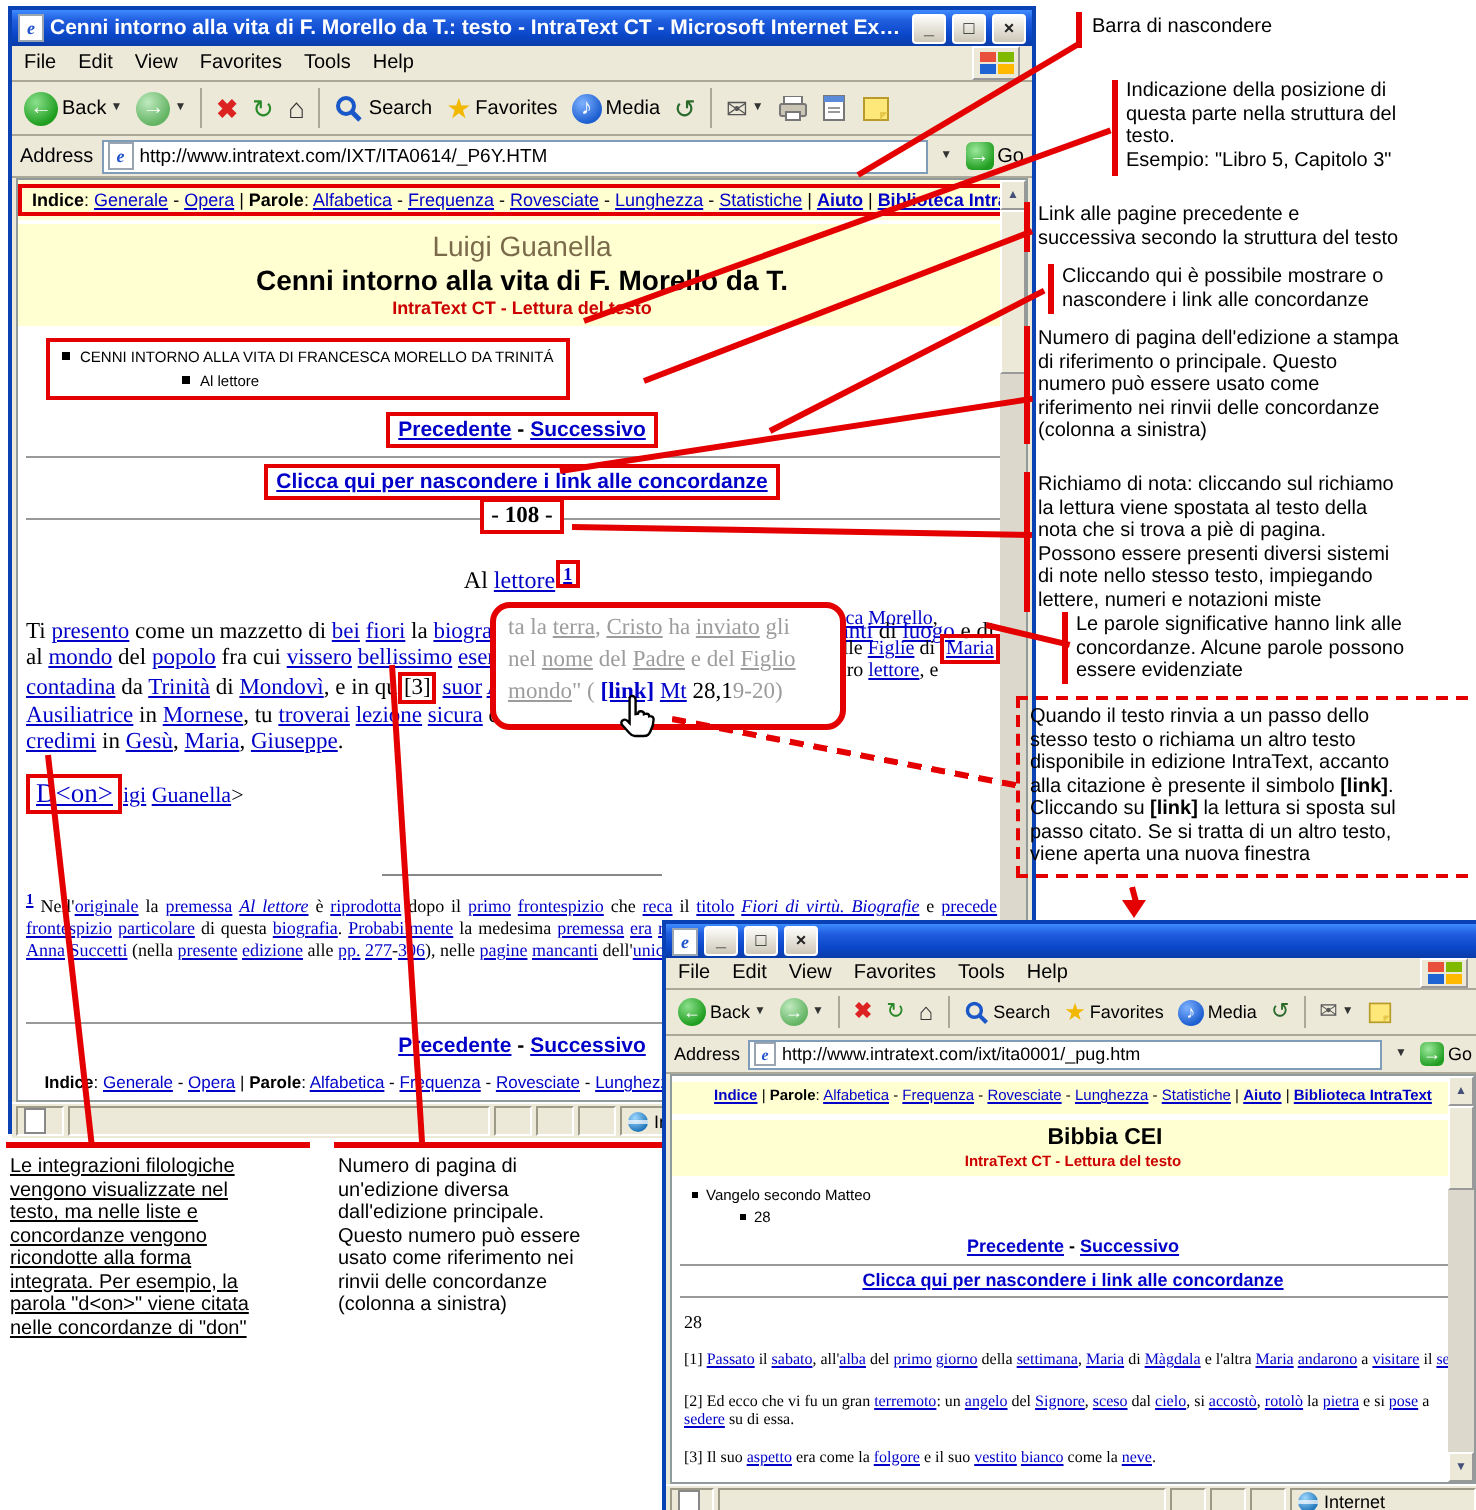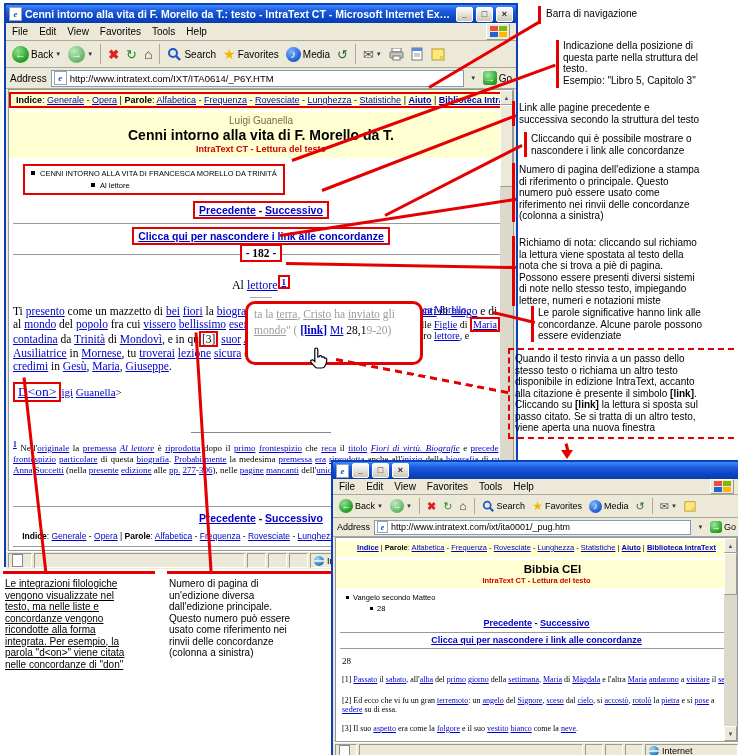--- a/index.html
+++ b/index.html
@@ -55,21 +55,21 @@
   .pane.grow{flex:1;}
   .globe{width:10px;height:10px;border-radius:50%;background:radial-gradient(circle at 35% 30%,#9FD8FF,#1B72B8 75%);
     position:relative;flex:0 0 auto;}
   .globe:after{content:"";position:absolute;left:0;top:4px;width:10px;height:2px;background:rgba(255,255,255,.7);}
   .pgicon{width:9px;height:11px;background:#fff;border:1px solid #888;flex:0 0 auto;}
 
   
   .yellowband{background:#FFFFD2;}
   .c-navband{height:18px;text-align:center;padding-top:2px;font-size:9px;white-space:nowrap;}
   .c-header{margin-top:2px;text-align:center;padding:3px 0 4px;}
-  .author{font-size:10px;color:#7A6A4A;}
+  .author{font-size:14px;color:#7A6A4A;}
   .booktitle{font:bold 14px "Liberation Sans",sans-serif;color:#000;margin-top:1px;}
   .subtitle{font:bold 9px "Liberation Sans",sans-serif;color:#CC0000;margin-top:1px;}
   .redbox{border:2px solid #E40000;display:inline-block;padding:1px 4px;}
   .structwrap{margin:6px 0 0 14px;}
   .structbox{font-size:7.5px;padding:3px 6px;}
   .structbox .li{white-space:nowrap;}
   .structbox .li .bq{display:inline-block;width:4px;height:4px;background:#000;margin-right:5px;vertical-align:1px;}
   .structbox .li.ind{padding-left:60px;margin-top:3px;}
   .rowc{text-align:center;}
   .prevrow{margin-top:5px;}
@@ -252,36 +252,37 @@
     </div>
     <div class="rowc prevrow">
       <span class="redbox prevbox"><span><span class="t-l t-b">Precedente</span><span class="t-b"> - </span><span class="t-l t-b">Successivo</span></span></span>
     </div>
     <div class="hr"></div>
     <div class="rowc cliccarow">
       <span class="redbox cliccabox"><span class="t-l t-b">Clicca qui per nascondere i link alle concordanze</span></span>
     </div>
     <div class="hr" style="margin-top:9px;"></div>
     <div class="row249">
-      <span class="redbox pagebox">- 182 -</span>
+      <span class="redbox pagebox">- 108 -</span>
     </div>
     <div class="heading"><span><span>Al </span><span class="t-l">lettore</span><span class="t-l t-supbox">1</span></span></div>
     <div class="shortrule"></div>
     <div class="para">
       <div class="pline"><span>Ti </span><span class="t-l">presento</span><span> come un mazzetto di </span><span class="t-l">bei</span><span> </span><span class="t-l">fiori</span><span> la </span><span class="t-l">biografia</span><span> di due </span><span class="t-l">cristiane</span><span> che, non </span><span class="t-l">guari</span><span> </span><span class="t-l">distanti</span><span> di </span><span class="t-l">luogo</span><span> e di </span><span class="t-l">età</span></div>
       <div class="pline"><span>al </span><span class="t-l">mondo</span><span> del </span><span class="t-l">popolo</span><span> fra cui </span><span class="t-l">vissero</span><span> </span><span class="t-l">bellissimo</span><span> </span><span class="t-l">esempio</span><span> di </span><span class="t-l">pietà</span></div>
       <div class="pline"><span class="t-l">contadina</span><span> da </span><span class="t-l">Trinità</span><span> di </span><span class="t-l">Mondovì</span><span>, e in qu</span><span class="t-box">[3]</span><span> </span><span class="t-l">suor</span><span> </span><span class="t-l">Anna</span><span> </span><span class="t-l">Succ</span></div>
       <div class="pline"><span class="t-l">Ausiliatrice</span><span> in </span><span class="t-l">Mornese</span><span>, tu </span><span class="t-l">troverai</span><span> </span><span class="t-l">lezione</span><span> </span><span class="t-l">sicura</span><span> da </span><span class="t-l">apprendere</span></div>
       <div class="pline"><span class="t-l">credimi</span><span> in </span><span class="t-l">Gesù</span><span>, </span><span class="t-l">Maria</span><span>, </span><span class="t-l">Giuseppe</span><span>.</span></div>
     </div>
     <span class="frag" style="top:214px;"><span class="t-l">ncesca</span><span> </span><span class="t-l">Morello</span><span>,</span></span>
     <span class="frag" style="top:227px;"><span>à delle </span><span class="t-l">Figlie</span><span> di </span><span class="t-l t-box">Maria</span></span>
     <span class="frag" style="top:240px;"><span>e, caro </span><span class="t-l">lettore</span><span>, e</span></span>
     <div class="popup">
       <div><span class="t-g">ta la </span><span class="t-g t-u">terra</span><span class="t-g">, </span><span class="t-g t-u">Cristo</span><span class="t-g"> ha </span><span class="t-g t-u">inviato</span><span class="t-g"> gli</span></div>
+      <div><span class="t-g">nel </span><span class="t-g t-u">nome</span><span class="t-g"> del </span><span class="t-g t-u">Padre</span><span class="t-g"> e del </span><span class="t-g t-u">Figlio</span></div>
       <div><span class="t-g t-u">mondo</span><span class="t-g">" ( </span><span class="t-l t-b">[link]</span><span> </span><span class="t-l">Mt</span><span> 28,1</span><span class="t-g">9-20)</span></div>
     </div>
     <div class="hand">
       <svg width="24" height="26" viewBox="0 0 24 26">
           <path d="M9 2c1 0 1.8.8 1.8 1.8V11l1.2-.2c.3-1.8 3-1.5 3 .3 0 0 2.6-.9 2.6 1 0 0 2.2-.4 2.2 1.6 0 1.8-.8 4.4-1.6 6-.7 1.4-1.2 2.3-3.4 2.3h-4.4c-1.1 0-1.8-.5-2.6-1.4l-3.6-4c-1.7-1.9 1-3.6 2.5-2.2l1.1 1.1V3.8C7.8 2.8 8 2 9 2z" fill="#fff" stroke="#000" stroke-width="1.2"></path>
         </svg>
     </div>
     <div class="donrow"><span class="t-l t-bigbox">D&lt;on&gt;</span><span class="t-l">igi</span><span> </span><span class="t-l">Guanella</span><span>&gt;</span></div>
     <div class="footrule"></div>
     <div class="footnote"><span class="t-l t-sup">1</span><span> Nell'</span><span class="t-l">originale</span><span> la </span><span class="t-l">premessa</span><span> </span><span class="t-l t-i">Al lettore</span><span> è </span><span class="t-l">riprodotta</span><span> dopo il </span><span class="t-l">primo</span><span> </span><span class="t-l">frontespizio</span><span> che </span><span class="t-l">reca</span><span> il </span><span class="t-l">titolo</span><span> </span><span class="t-l t-i">Fiori di virtù. Biografie</span><span> e </span><span class="t-l">precede</span><span> il </span><span class="t-l">frontespizio</span><span> </span><span class="t-l">particolare</span><span> di questa </span><span class="t-l">biografia</span><span>. </span><span class="t-l">Probabilmente</span><span> la medesima </span><span class="t-l">premessa</span><span> </span><span class="t-l">era</span><span> </span><span class="t-l">riprodotta</span><span> anche all'</span><span class="t-l">inizio</span><span> della </span><span class="t-l">biografia</span><span> di </span><span class="t-l">suor</span><span> </span><span class="t-l">Anna</span><span> </span><span class="t-l">Succetti</span><span> (nella </span><span class="t-l">presente</span><span> </span><span class="t-l">edizione</span><span> alle </span><span class="t-l">pp.</span><span> </span><span class="t-l">277</span><span>-</span><span class="t-l">306</span><span>), nelle </span><span class="t-l">pagine</span><span> </span><span class="t-l">mancanti</span><span> dell'</span><span class="t-l">unica</span><span> </span><span class="t-l">copia</span><span> </span><span class="t-l">originale</span><span> </span><span class="t-l">conservata</span><span> (</span><span class="t-l">cfr.</span><span> </span><span class="t-l">p.</span><span> </span><span class="t-l">278</span><span>).</span></div>
@@ -432,21 +433,21 @@
     <span class="pane" style="width:10px;"></span>
     <span class="pane" style="width:10px;"></span>
     <span class="pane" style="width:85px;">
         <span class="globe"></span>
         <span>Internet</span>
       </span>
   </div>
 </div>
 
 <div class="annbar" style="left:538px;top:6px;height:18px;"></div>
-<div class="ann" style="left:546px;top:8px;">Barra di navigazione</div>
+<div class="ann" style="left:546px;top:8px;">Barra di nascondere</div>
 
 <div class="annbar" style="left:556px;top:40px;height:48px;"></div>
 <div class="ann" style="left:563px;top:40px;">Indicazione della posizione di
 questa parte nella struttura del
 testo.
 Esempio: "Libro 5, Capitolo 3"</div>
 
 <div class="annbar" style="left:512px;top:101px;height:25px;"></div>
 <div class="ann" style="left:519px;top:102px;">Link alle pagine precedente e
 successiva secondo la struttura del testo</div>

